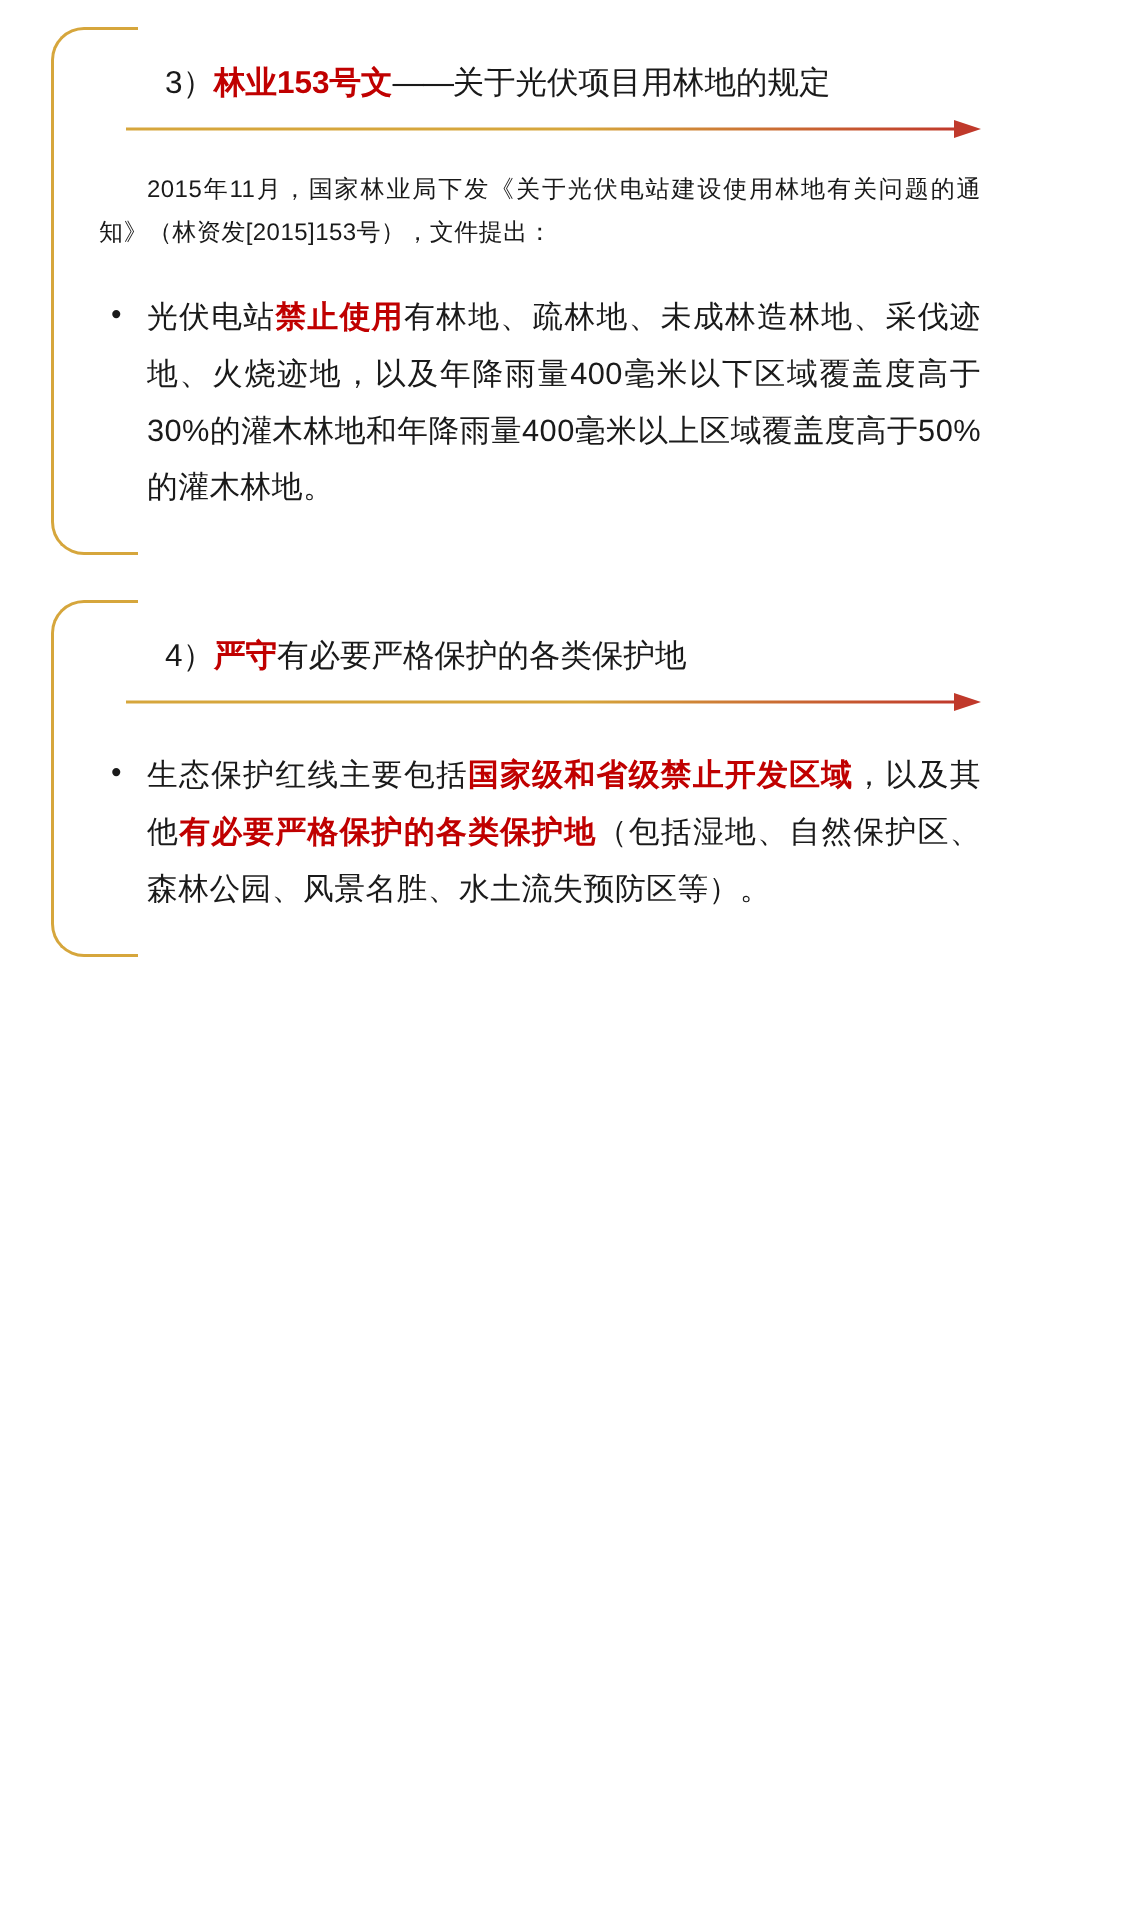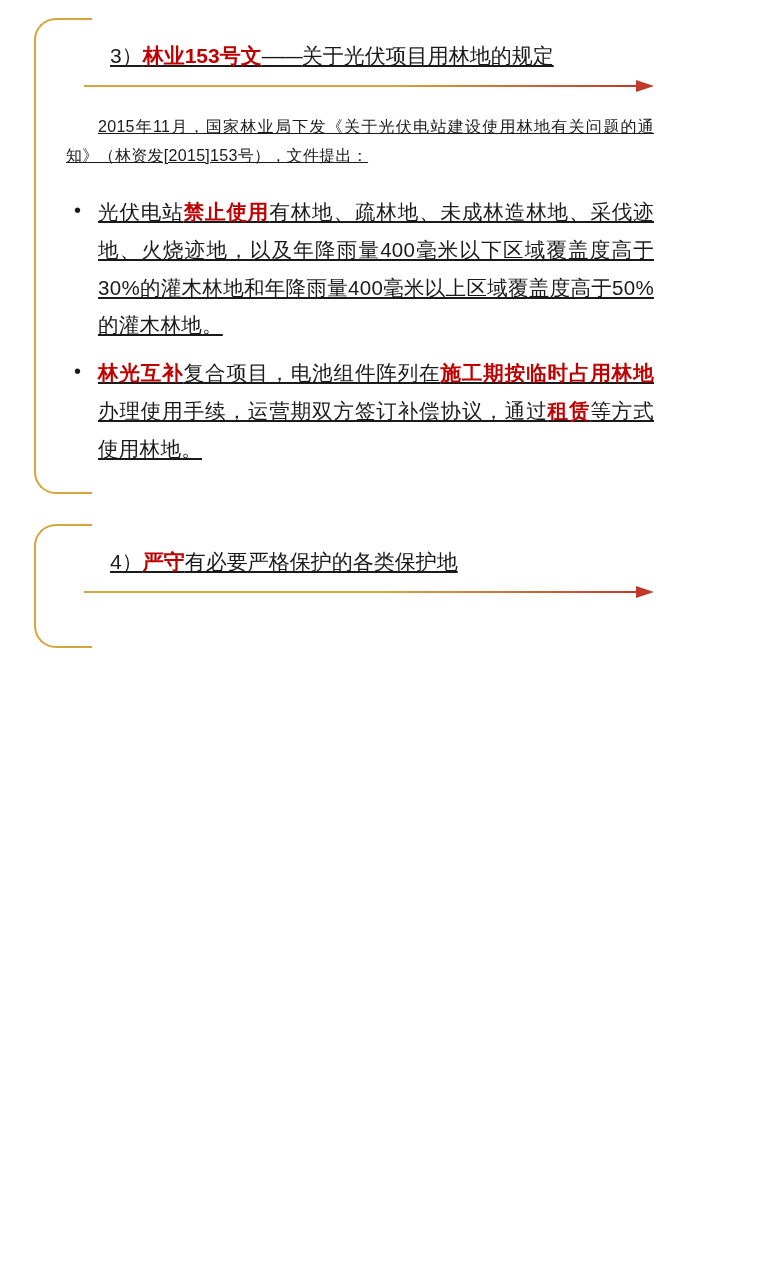--- a/index.html
+++ b/index.html
@@ -13,21 +13,20 @@
     font-family: "Liberation Sans", sans-serif;
     color: #1a1a1a;
     -webkit-font-smoothing: antialiased;
   }
   .page {
     position: relative;
     width: 704px;
     min-height: 1280px;
     box-sizing: border-box;
     padding: 18px 28px 24px 28px;
-    text-decoration: underline;
   }
 
   
   .card {
     position: relative;
     box-sizing: border-box;
     margin: 0 0 30px 0;
     padding: 22px 22px 26px 38px;
   }
   .card-frame {
@@ -159,41 +158,41 @@
       </div>
 
       <p class="para">
         <span>2015年11月，国家林业局下发《关于光伏电站建设使用林地有关问题的通知》（林资发[2015]153号），文件提出：</span>
       </p>
 
       <ul class="bullets">
         <li>
           <span>光伏电站</span><span class="r">禁止使用</span><span>有林地、疏林地、未成林造林地、采伐迹地、火烧迹地，以及年降雨量400毫米以下区域覆盖度高于30%的灌木林地和年降雨量400毫米以上区域覆盖度高于50%的灌木林地。</span>
         </li>
-        <li>
-          <span class="r">林光互补</span><span>复合项目，电池组件阵列在</span><span class="r">施工期按临时占用林地</span><span>办理使用手续，运营期双方签订补偿协议，通过</span><span class="r">租赁</span><span>等方式使用林地。</span>
-        </li>
       </ul>
 
     </div>
   </section>
 
   <section class="card">
     <div class="card-frame"></div>
     <div class="card-inner">
 
       <div class="heading">
         <span class="num">4）</span><span class="hl">严守</span><span class="dash"></span><span>有必要严格保护的各类保护地</span>
       </div>
 
       <div class="arrow-rule">
         <div class="bar"></div>
         <div class="head"></div>
       </div>
 
 
       <ul class="bullets">
+        <li>
+          <span>生态保护红线主要包括</span><span class="r">国家级和省级禁止开发区域</span><span>，以及其他</span><span class="r">有必要严格保护的各类保护地</span><span>（包括湿地、自然保护区、森林公园、风景名胜、水土流失预防区等）。</span>
+        </li>
       </ul>
 
     </div>
   </section>
 
 </div>
 
 </body></html>

